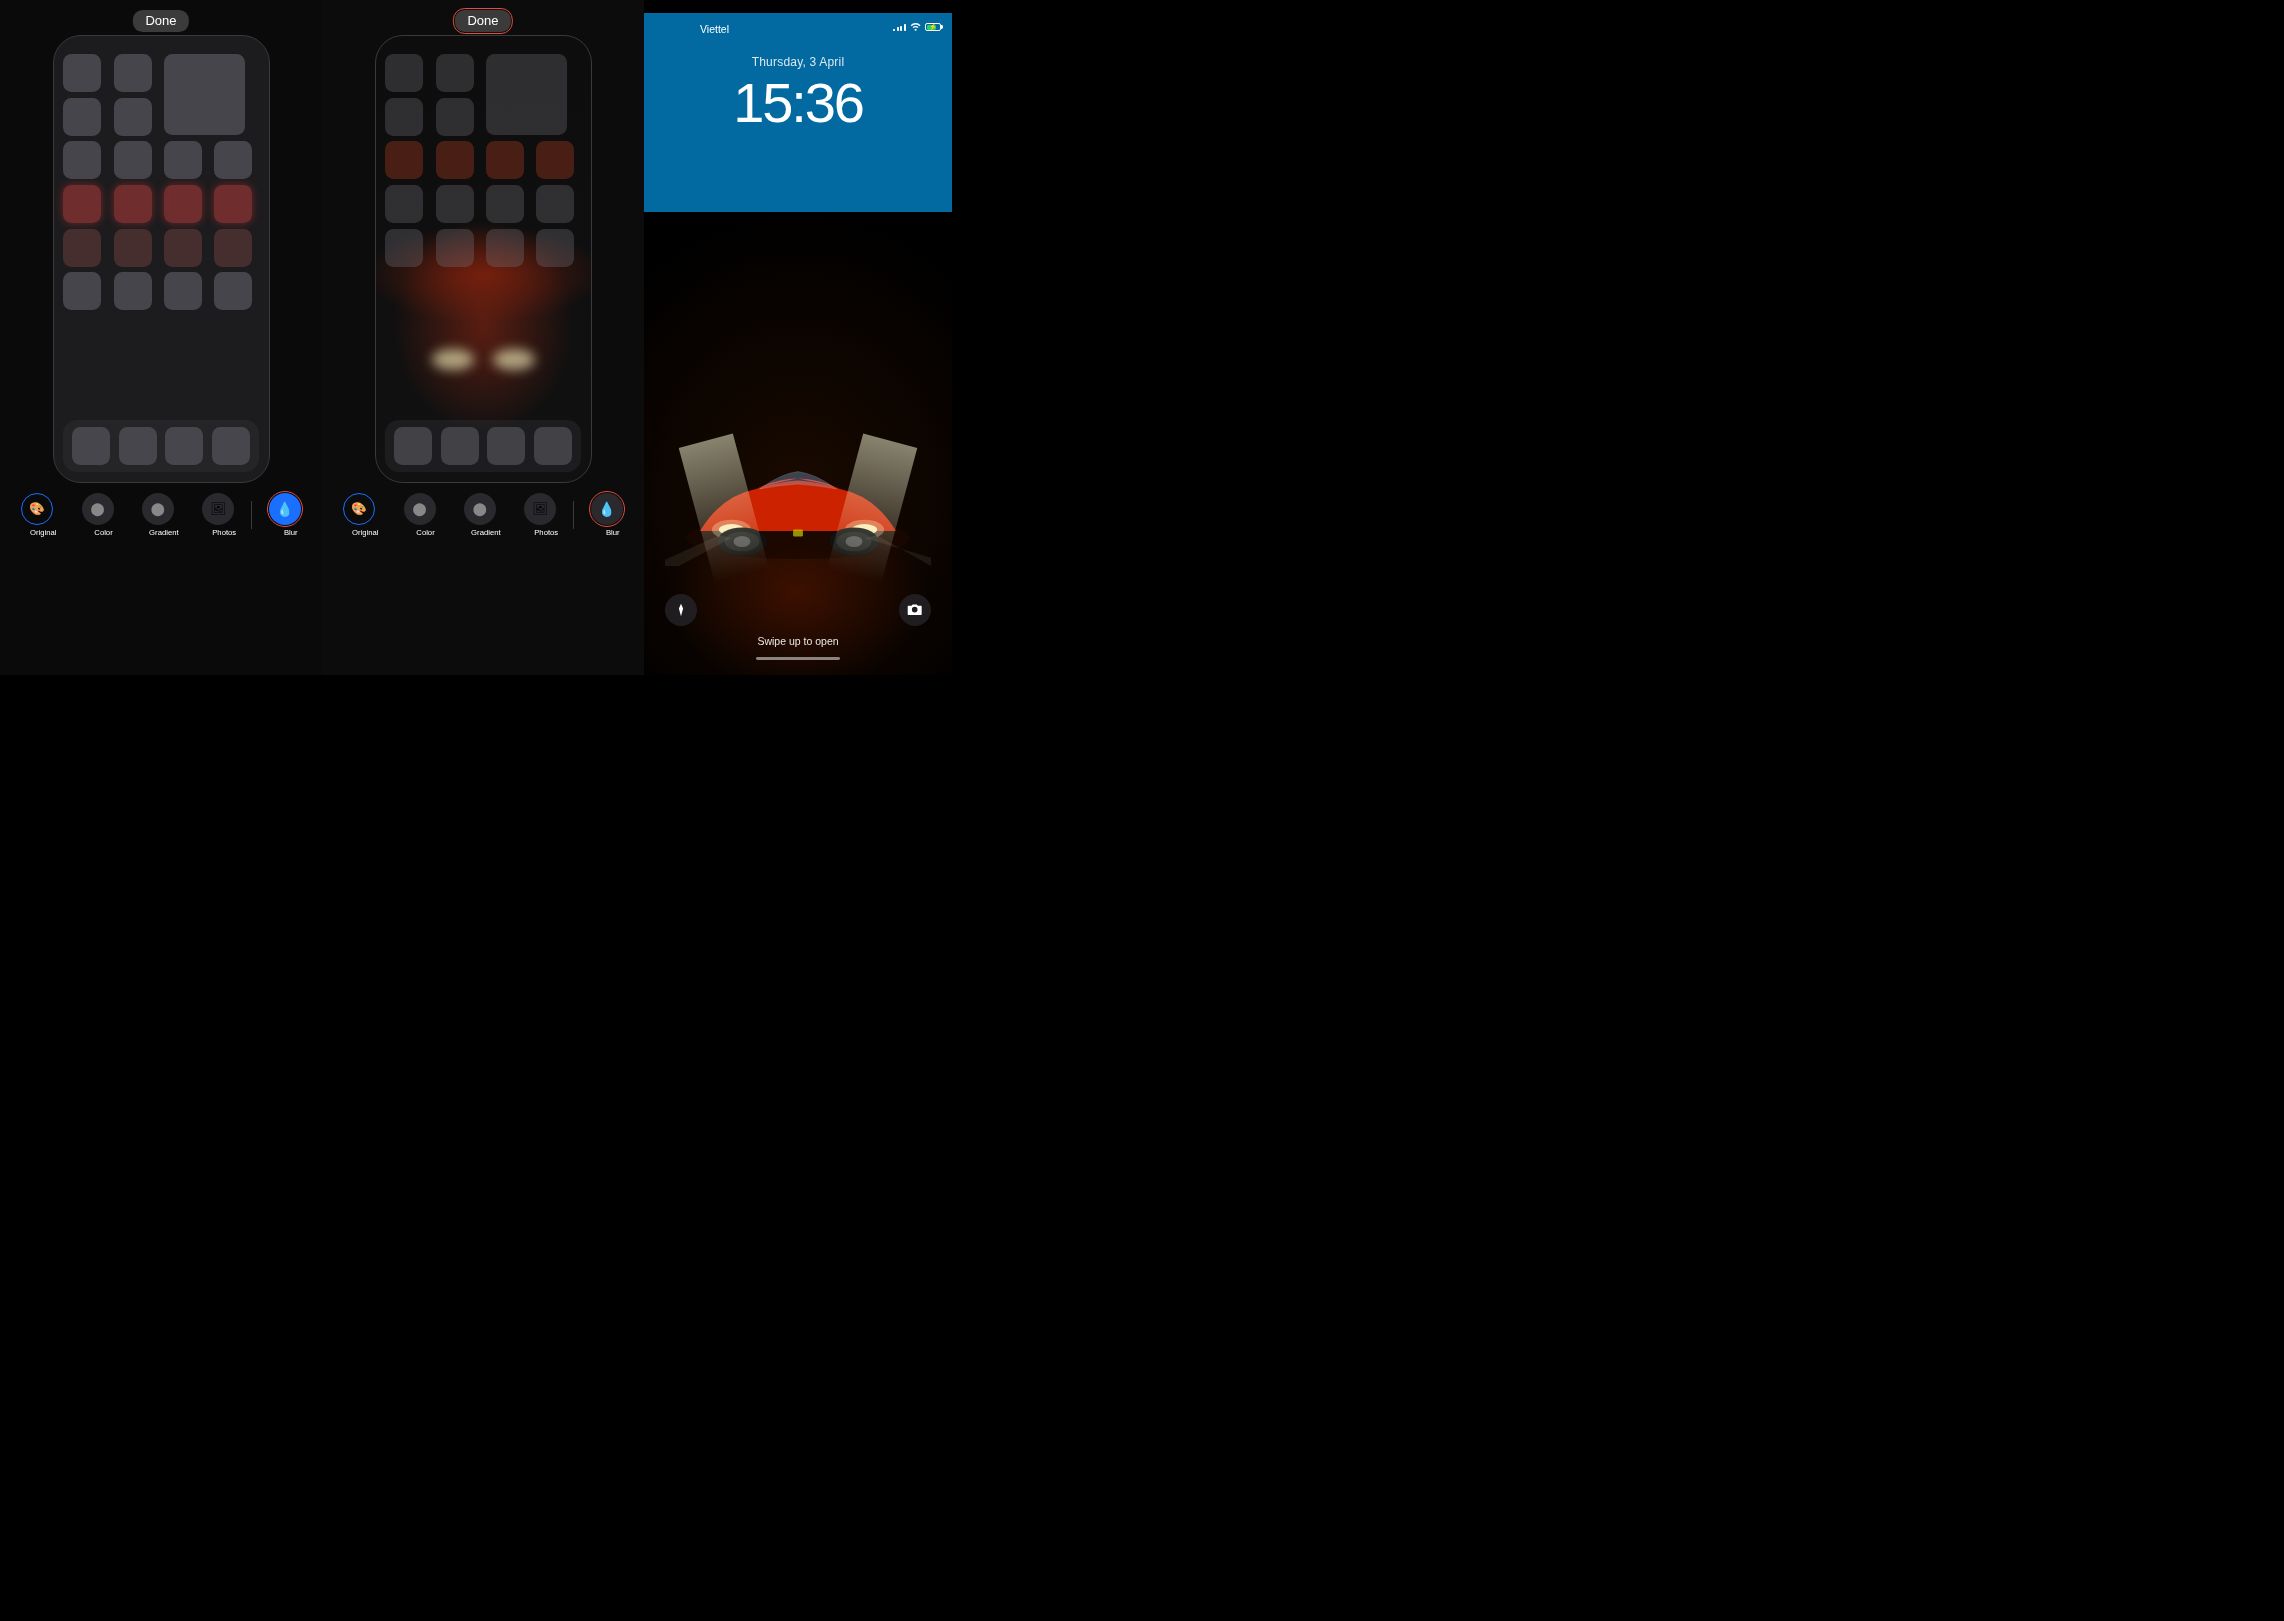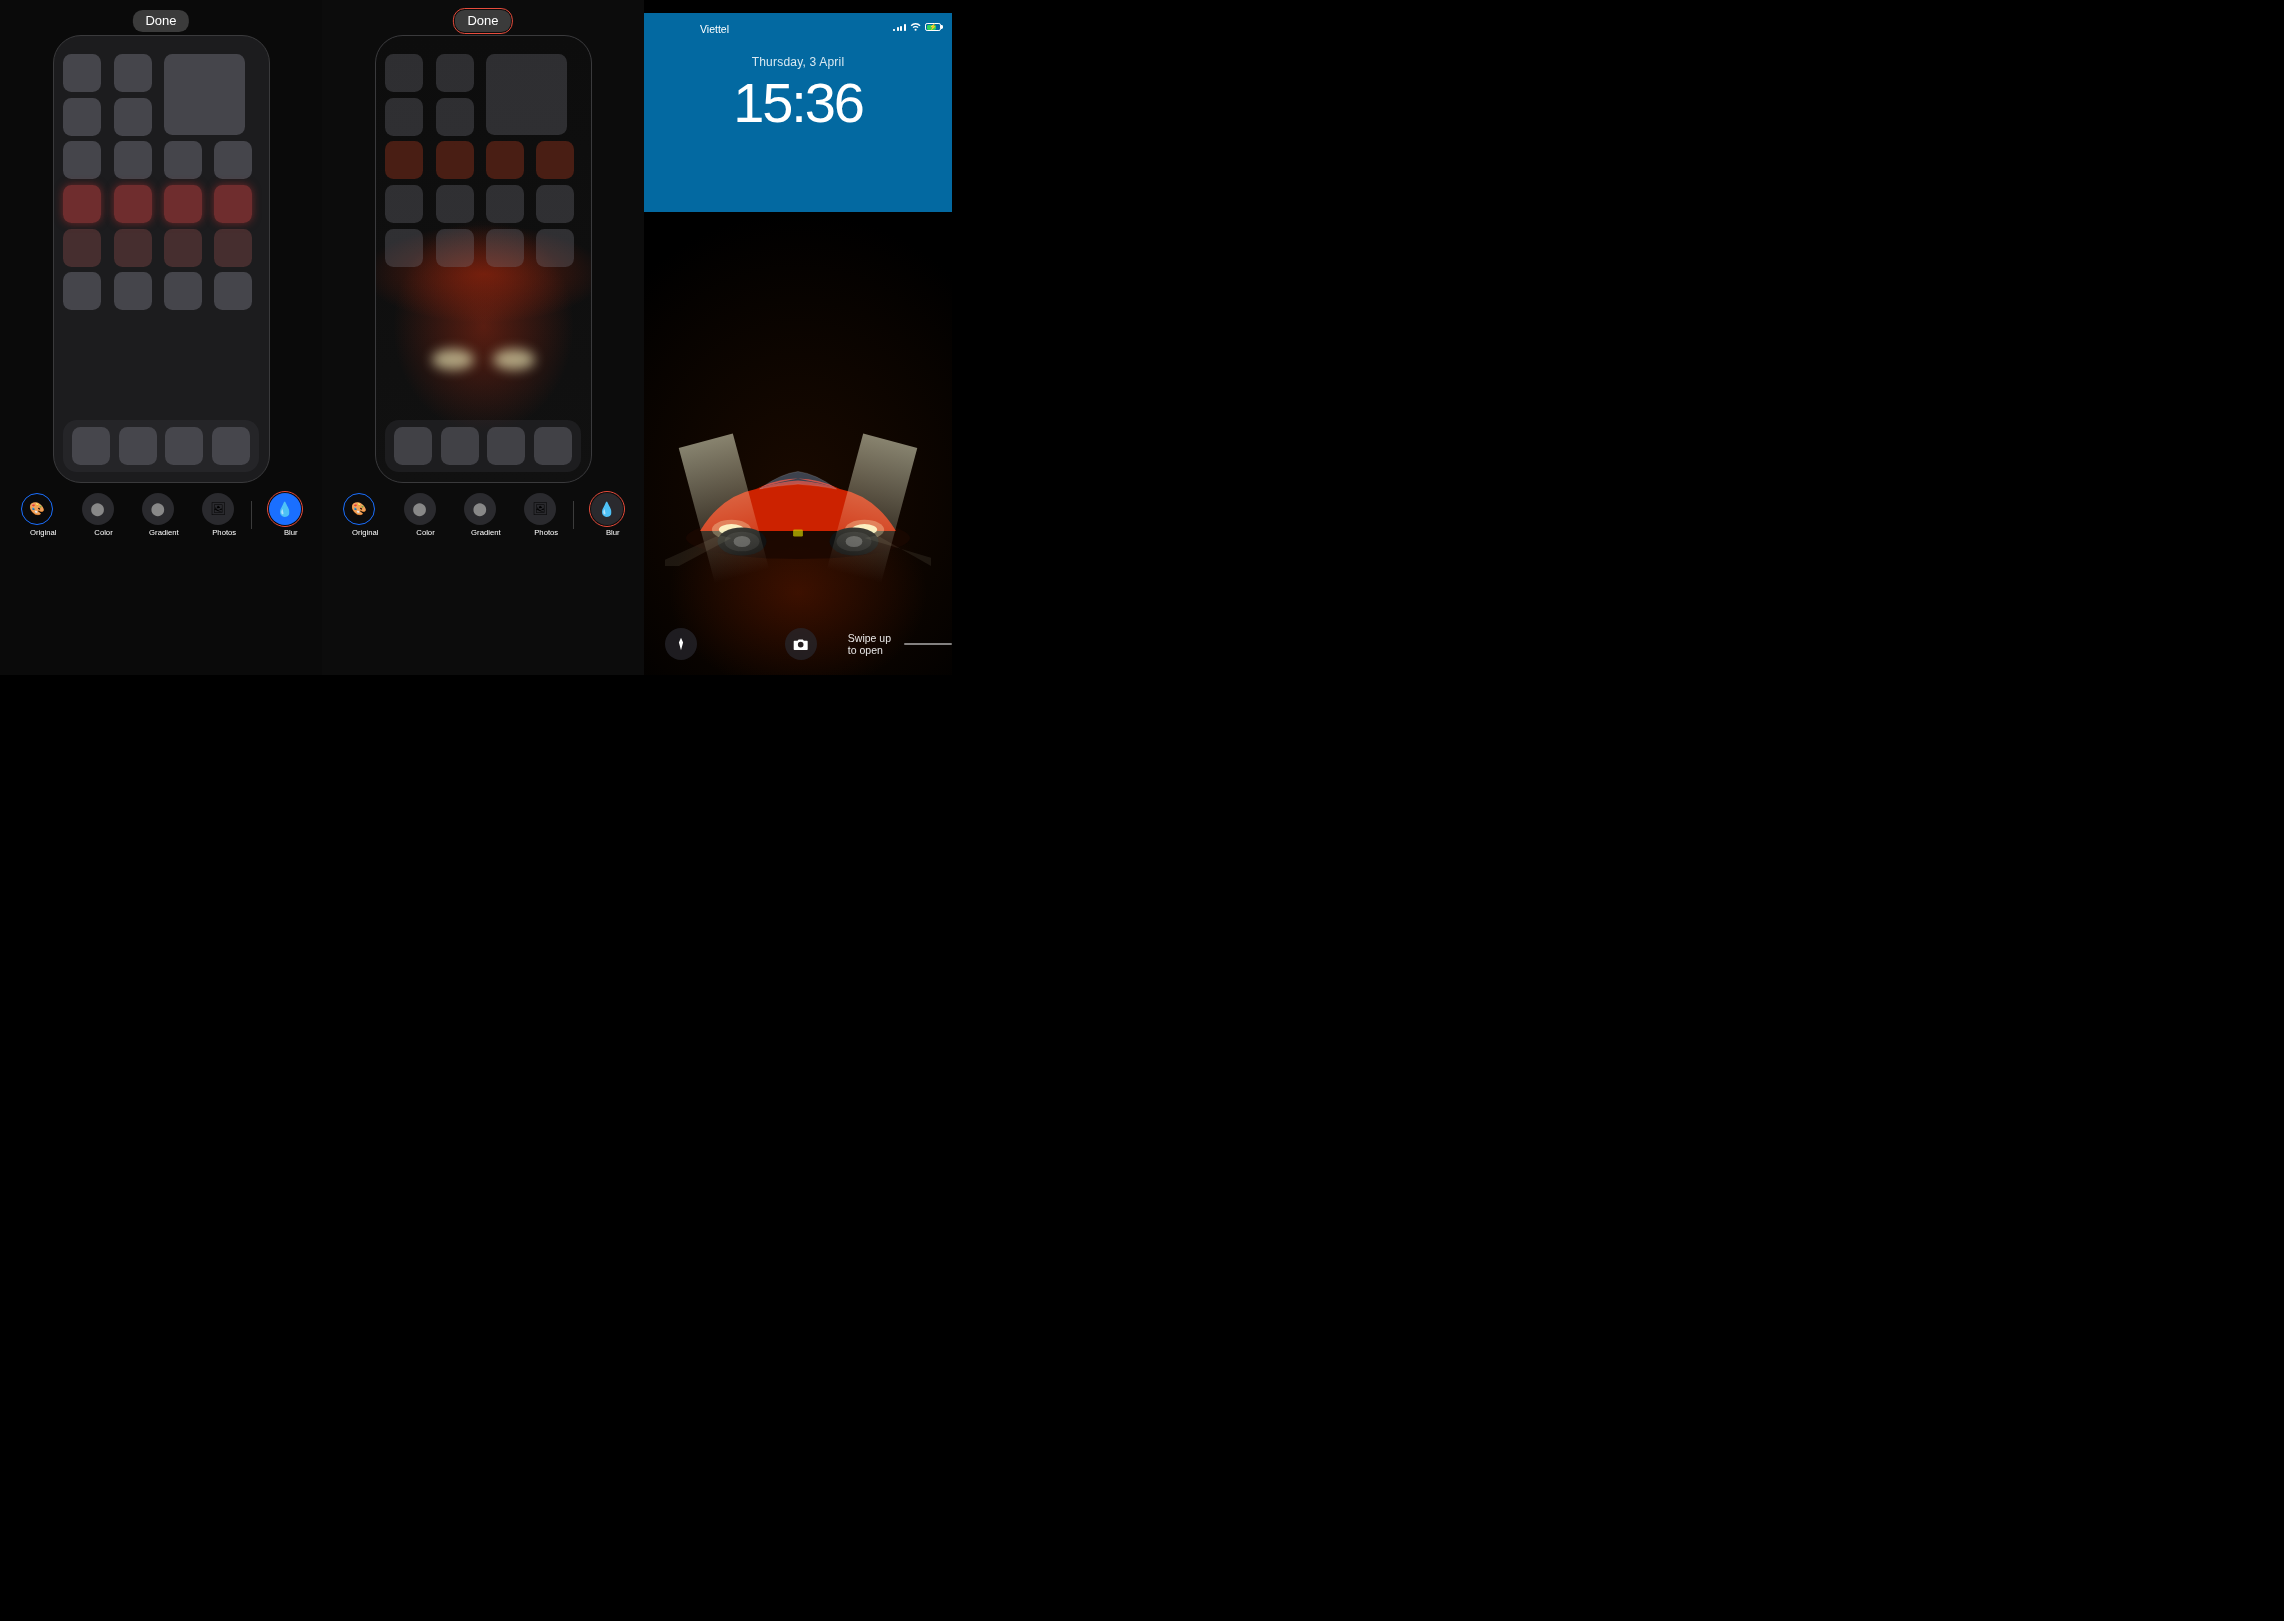--- a/index.html
+++ b/index.html
@@ -312,21 +312,21 @@
       font-weight: 200;
       letter-spacing: -2.1px;
     }
 
     
     .lock-bottom {
       position: absolute;
       bottom: 28px;
       left: 0; right: 0;
       display: flex;
-      flex-direction: row;
+      flex-direction: column;
       align-items: center;
       gap: 9.8px;
     }
     .lock-icons-row {
       display: flex;
       justify-content: space-between;
       width: 100%;
       padding: 0 21px;
     }
     .lock-icon-btn {

